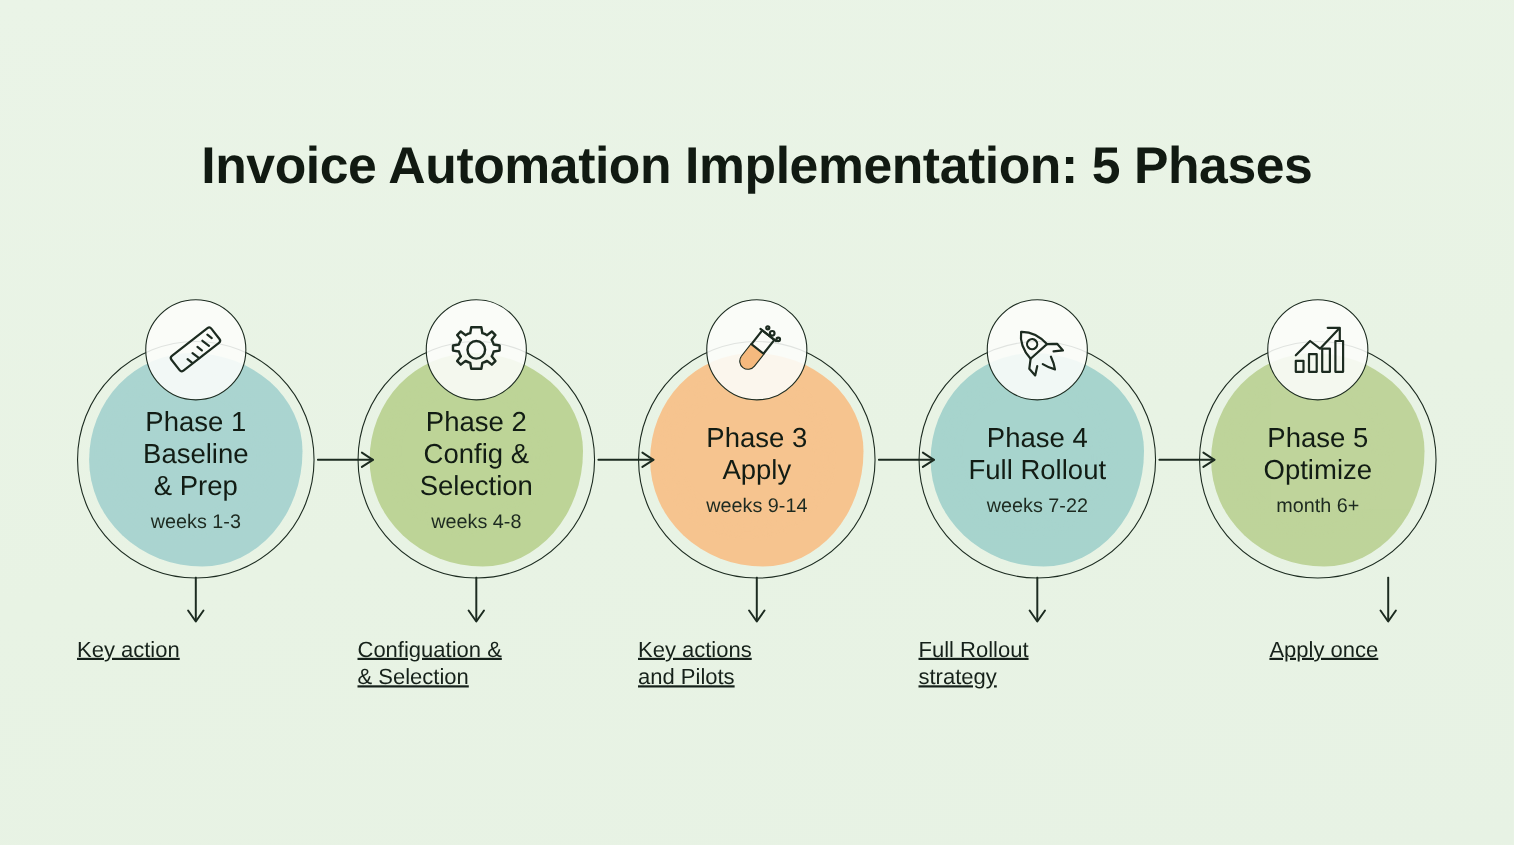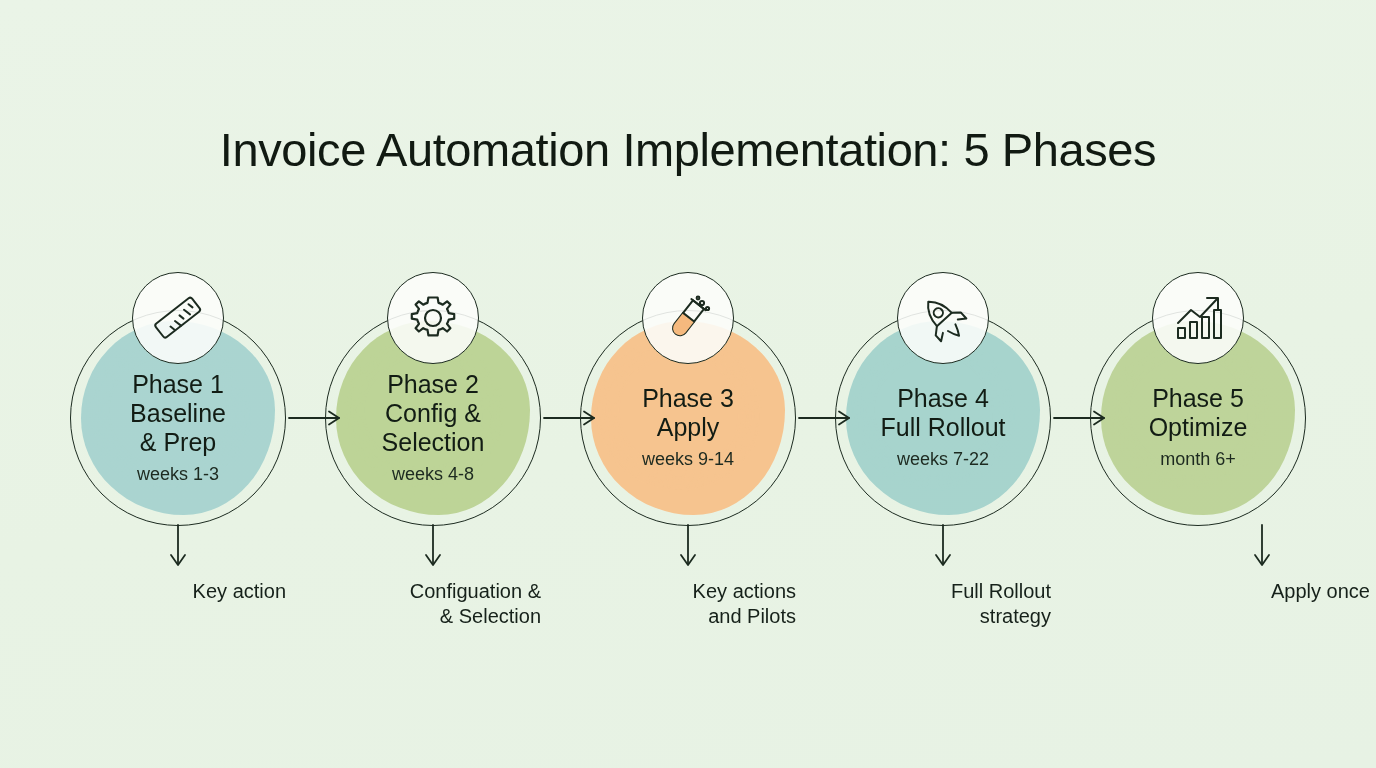--- a/index.html
+++ b/index.html
@@ -23,21 +23,21 @@
   }
 
   
   #title {
     position: absolute;
     left: 0;
     top: 122px;
     width: 1376px;
     text-align: center;
     font-size: 47px;
-    font-weight: 400;
+    font-weight: 700;
     letter-spacing: -0.4px;
     color: #111a12;
     font-family: "Liberation Sans", sans-serif;
     white-space: nowrap;
   }
 
   
   #phase-row {
     position: absolute;
     left: 0;
@@ -153,21 +153,22 @@
   .connector[data-index="0"] { left: 287px; }
   .connector[data-index="1"] { left: 542px; }
   .connector[data-index="2"] { left: 797px; }
   .connector[data-index="3"] { left: 1052px; }
 
   
   .caption-group {
     position: absolute;
     top: 524px;
     width: 216px;
-    text-align: right;
+    text-align: left;
+    text-decoration: underline;
   }
   .caption-group[data-index="0"] { left: 70px; }
   .caption-group[data-index="1"] { left: 325px; }
   .caption-group[data-index="2"] { left: 580px; }
   .caption-group[data-index="3"] { left: 835px; }
   .caption-group[data-index="4"] { left: 1154px; }
 
   .drop-arrow {
     display: block;
     margin: 0 auto;

